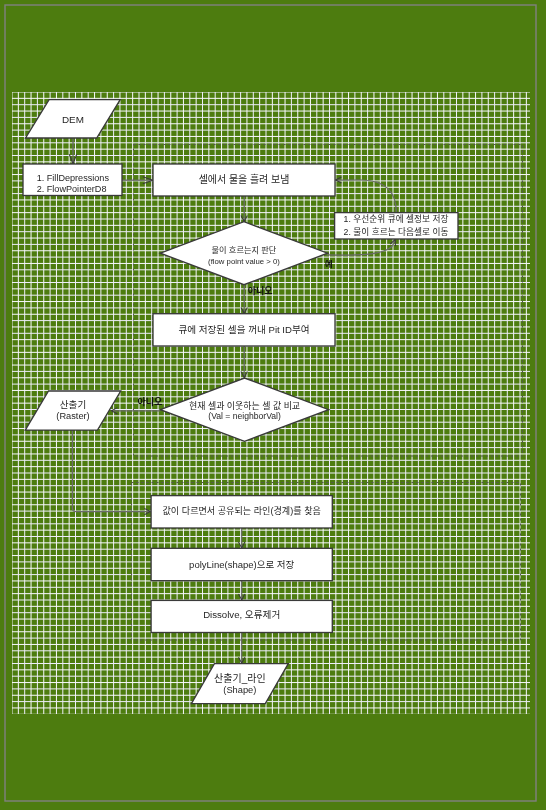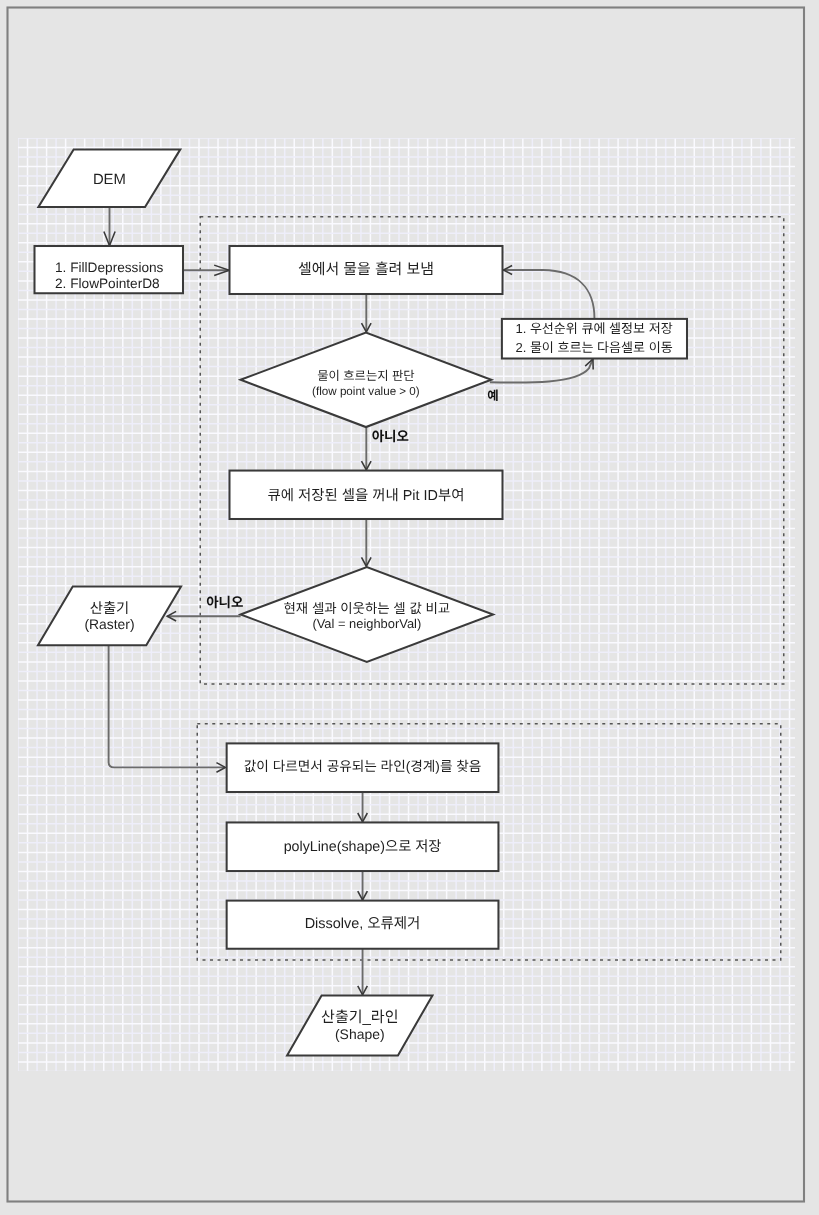--- a/index.html
+++ b/index.html
@@ -1,18 +1,18 @@
 <!DOCTYPE html>
 <html><head>
 <meta charset="utf-8">
 <style>
   html,body{margin:0;padding:0;background:#ffffff;}
   body{width:546px;height:810px;overflow:hidden;
        font-family:"Liberation Sans","Noto Sans CJK KR",sans-serif;}
-  #page{position:relative;width:546px;height:810px;background:#e5e5e5;}
+  #page{position:relative;width:546px;height:810px;background:#4d7c0f;}
   svg{display:block;transform:translateZ(0);}
   text{-webkit-font-smoothing:antialiased;}
   .nd{fill:#ffffff;stroke:#3a3a3a;stroke-width:1.35;}
   .ln{fill:none;stroke:#6b6b6b;stroke-width:1.25;}
   .dash{fill:none;stroke:#555;stroke-width:1;stroke-dasharray:2 3;}
   .tx{fill:#1f1f1f;font-size:9.4px;}
   .lbl{font-weight:bold;fill:#111;}
   .frame{fill:none;stroke:#808080;stroke-width:1.4;}
 </style>
 </head>

